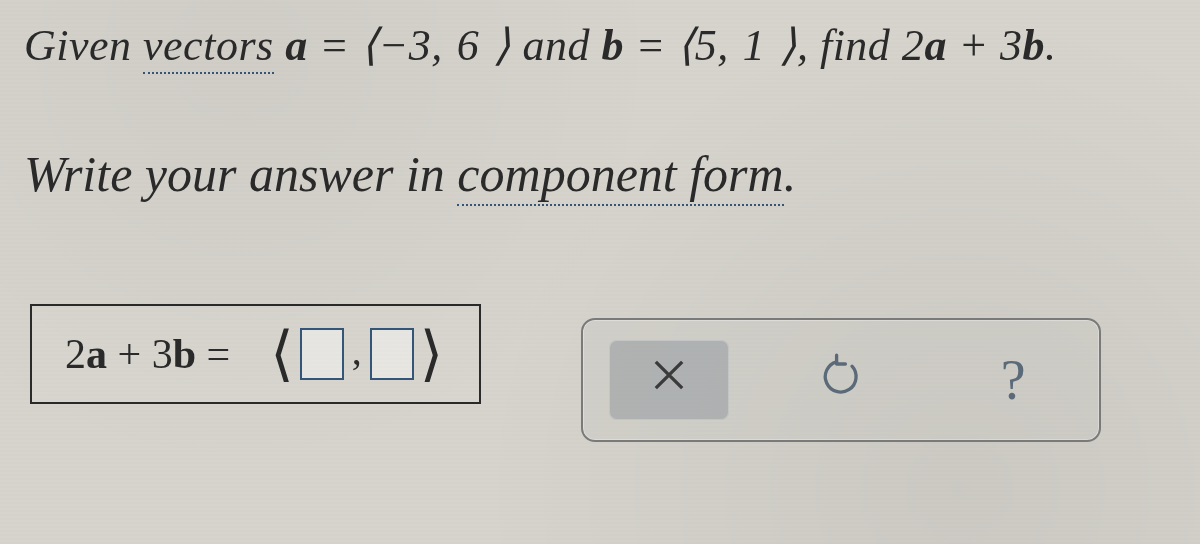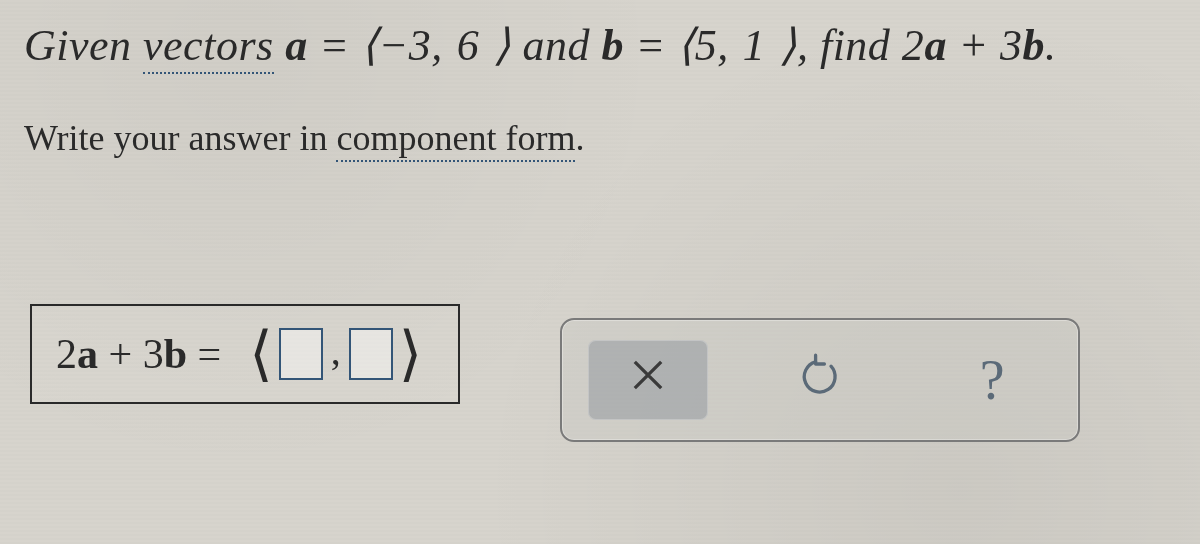--- a/index.html
+++ b/index.html
@@ -27,46 +27,47 @@
     padding: 18px 24px 0 24px;
     height: 100%;
   }
   .line1 {
     font-size: 44px;
     line-height: 1.25;
     letter-spacing: 0.5px;
     font-style: italic;
   }
   .line2 {
-    margin-top: 44px;
-    font-size: 36px;
+    margin-top: 72px;
+    font-size: 50px;
+    font-style: italic;
   }
   .dotted {
     border-bottom: 2px dotted #357; 
     padding-bottom: 2px;
   }
   .bold { font-weight: bold; }
   .nspace { margin: 0 14px; } 
   .angle { font-family: "Times New Roman", serif; }
 
   
   .answer-row {
     position: absolute;
     left: 30px;
     top: 304px;
     display: flex;
     align-items: flex-start;
     gap: 100px;
   }
   .answer-box {
     border: 2px solid #2a2a2a;
-    padding: 18px 36px 18px 24px;
+    padding: 18px 36px 18px 33px;
     display: flex;
     align-items: center;
-    gap: 28px;
+    gap: 40px;
     background: rgba(255,255,255,0.05);
   }
   .expr {
     font-size: 42px;
   }
   .component-template {
     display: flex;
     align-items: center;
     font-size: 52px;
     gap: 6px;

